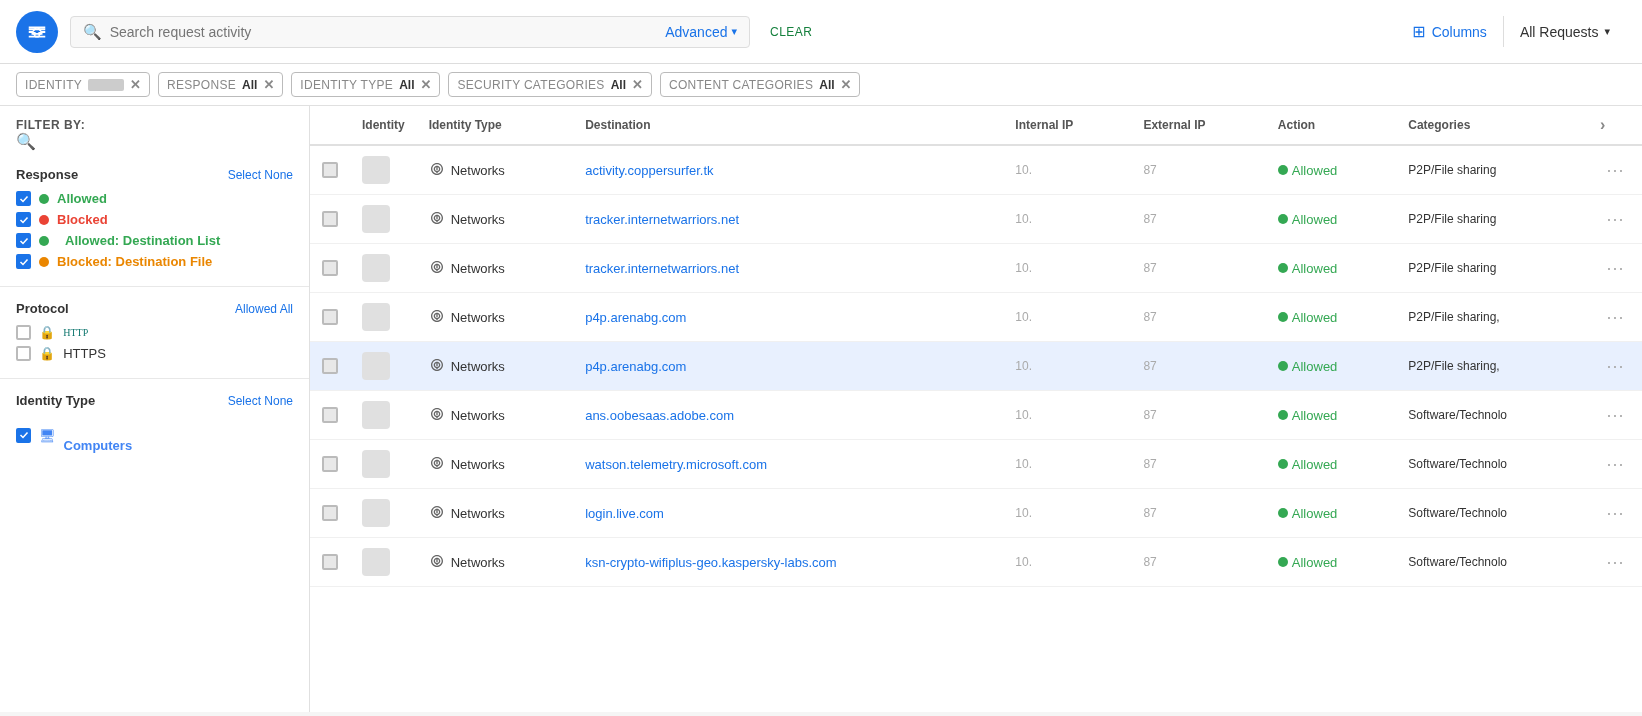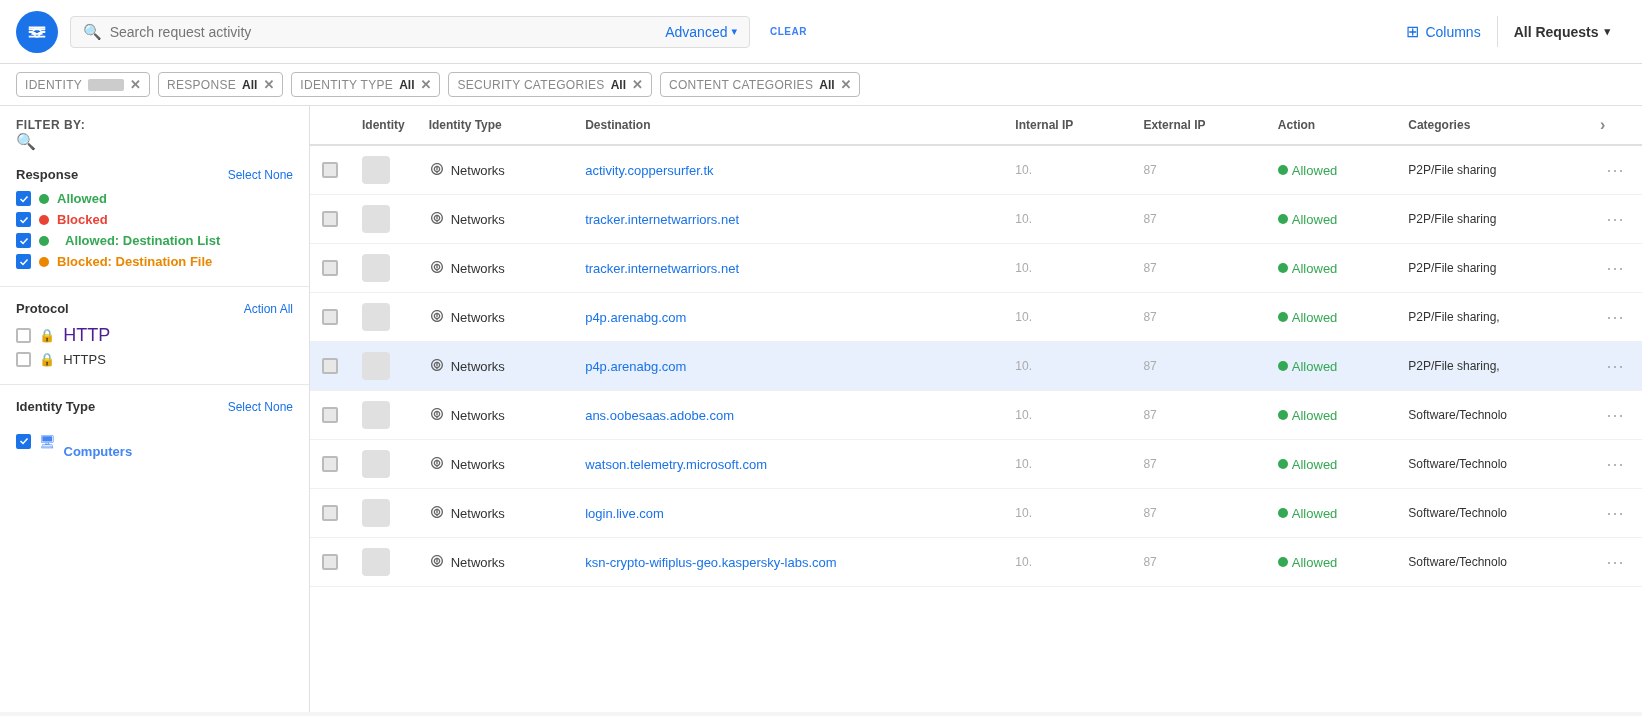--- a/index.html
+++ b/index.html
@@ -46,23 +46,23 @@
     }
     .advanced-btn {
       color: #1a73e8;
       font-size: 14px;
       font-weight: 500;
       cursor: pointer;
       display: flex; align-items: center; gap: 4px;
       white-space: nowrap;
     }
     .clear-btn {
-      color: #3b82f6;
-      font-size: 10px;
-      font-weight: 700;
+      color: #15803d;
+      font-size: 12px;
+      font-weight: 400;
       cursor: pointer;
       padding: 6px 8px;
       letter-spacing: 0.5px;
     }
     .top-right {
       margin-left: auto;
       display: flex;
       align-items: center;
       gap: 0;
     }
@@ -72,21 +72,21 @@
       font-size: 14px;
       font-weight: 500;
       cursor: pointer;
       padding: 6px 16px;
       border-right: 1px solid #ddd;
     }
     .all-requests-btn {
       display: flex; align-items: center; gap: 6px;
       color: #333;
       font-size: 14px;
-      font-weight: 700;
+      font-weight: 400;
       cursor: pointer;
       padding: 6px 16px;
     }
 
     
     .filter-chips {
       background: #fff;
       padding: 8px 16px;
       display: flex;
       align-items: center;
@@ -398,27 +398,27 @@
         <span class="status-dot" style="background:#ea8600;"></span>
         <span class="filter-label-blocked-dest">Blocked: Destination File</span>
       </div>
     </div>
 
     <hr class="section-divider">
 
     <div class="sidebar-section">
       <div class="section-header">
         <span class="section-title">Protocol</span>
-        <span class="section-action">Action All</span>
+        <span class="section-action">Allowed All</span>
       </div>
 
       <div class="filter-item">
         <div class="filter-checkbox-empty"></div>
         <span style="color:#34a853; font-size:13px;">🔒</span>
-        <span style="font-size:18px; color:#4c1d95;">HTTP</span>
+        <span style="font-size:10px; color:#0f766e;font-family:Liberation Serif, serif;">HTTP</span>
       </div>
 
       <div class="filter-item">
         <div class="filter-checkbox-empty"></div>
         <span style="color:#1a73e8; font-size:13px;">🔒</span>
         <span style="font-size:13px; color:#333;">HTTPS</span>
       </div>
     </div>
 
     <hr class="section-divider">

